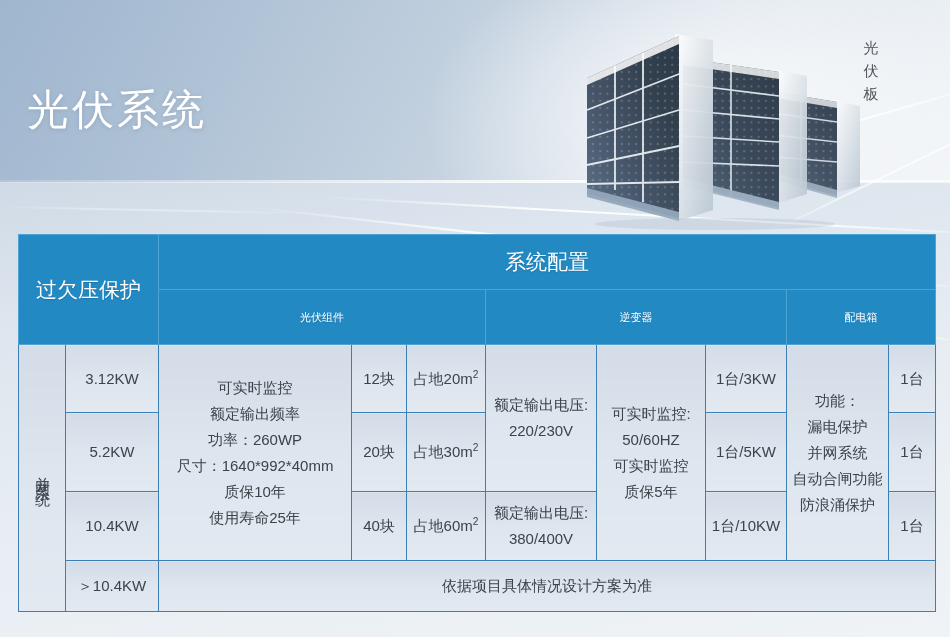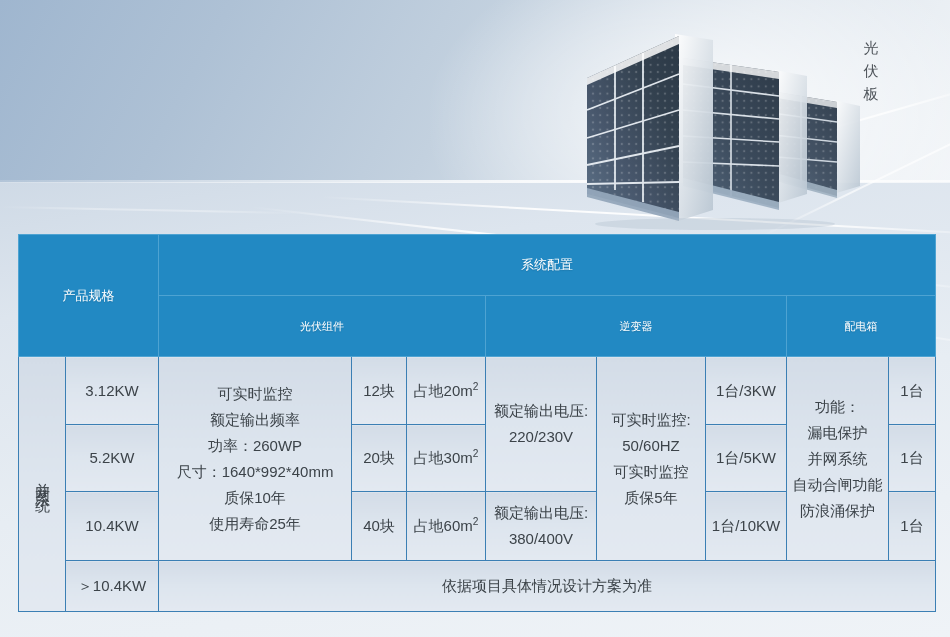--- a/index.html
+++ b/index.html
@@ -83,21 +83,21 @@
     line-height: 26px;
     background: linear-gradient(180deg, #d3dce7 0%, #dde5ee 48%, #e3e9f1 100%);
   }
   #spec-table td.hd {
     background: #2289c3;
     color: #ffffff;
     font-size: 11px;
     border: 1px solid #4ea3d2;
     text-shadow: 0 1px 1px rgba(20,70,105,0.25);
   }
-  #spec-table td.hd-top { font-size: 13px; }
+  #spec-table td.hd-top { font-size: 21px; }
   .vert-text {
     writing-mode: vertical-rl;
     text-orientation: upright;
     letter-spacing: 5px;
     display: inline-block;
     line-height: 1.25;
     font-size: 15px;
   }
   .cell-lines { display: block; }
   .cell-lines em { font-style: normal; display: block; white-space: nowrap; }
@@ -191,20 +191,21 @@
           <line x1="68" y1="35" x2="68" y2="184"></line>
         </g>
         <polygon points="12,60 104,18 104,26 12,67" fill="#ffffff" opacity="0.85"></polygon>
         <polygon points="12,170 104,194 104,203 12,179" fill="#93a7ba" opacity="0.95"></polygon>
       </g>
 
       <ellipse cx="140" cy="206" rx="120" ry="6" fill="#aebdcb" opacity="0.35"></ellipse>
     </svg>
   </div>
 
+  <div class="hero-title">光伏系统</div>
 
   <div class="panel-label">
     <span>光</span>
     <span>伏</span>
     <span>板</span>
   </div>
 
   <table id="spec-table">
     <colgroup>
       <col style="width:47px">
@@ -215,21 +216,21 @@
       <col style="width:111px">
       <col style="width:109px">
       <col style="width:81px">
       <col style="width:102px">
       <col style="width:47px">
     </colgroup>
     <tbody>
 
       <tr>
         <td class="hd hd-top" colspan="2" rowspan="2">
-          <span>产品规格</span>
+          <span>过欠压保护</span>
         </td>
         <td class="hd hd-top" colspan="8">
           <span>系统配置</span>
         </td>
       </tr>
 
       <tr>
         <td class="hd" colspan="3">
           <span>光伏组件</span>
         </td>
@@ -279,21 +280,21 @@
             <em>漏电保护</em>
             <em>并网系统</em>
             <em>自动合闸功能</em>
             <em>防浪涌保护</em>
           </span>
         </td>
         <td>1台</td>
       </tr>
 
       <tr>
-        <td style="height:67px">5.2KW</td>
+        <td style="height:79px">5.2KW</td>
         <td>20块</td>
         <td class="nowrap"><span>占地30m</span><sup>2</sup></td>
         <td>1台/5KW</td>
         <td>1台</td>
       </tr>
 
       <tr>
         <td style="height:69px">10.4KW</td>
         <td>40块</td>
         <td class="nowrap"><span>占地60m</span><sup>2</sup></td>

